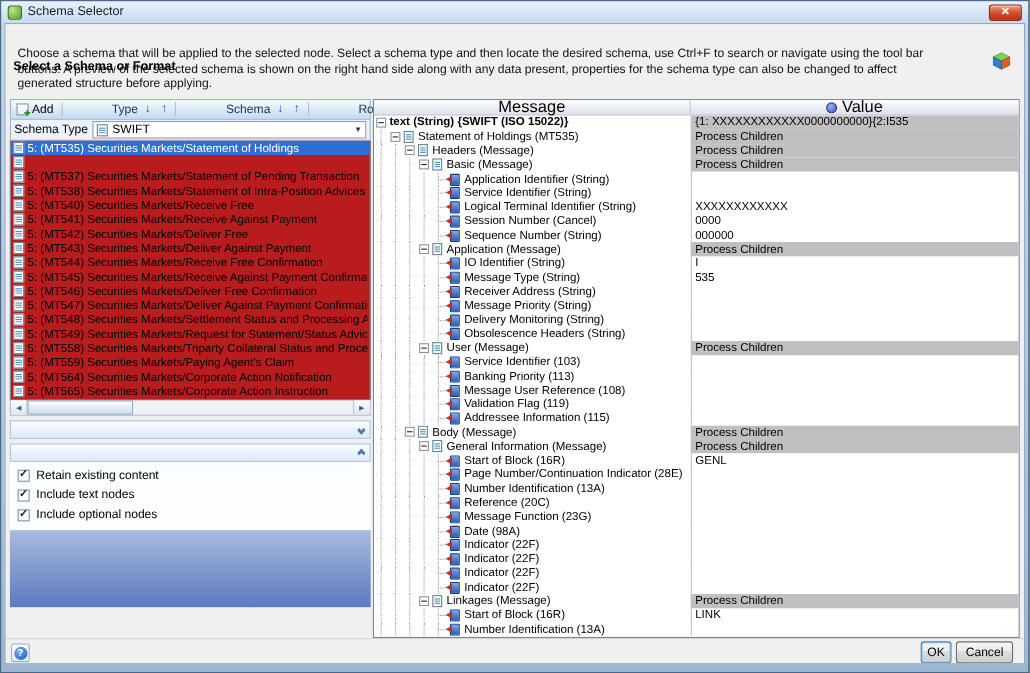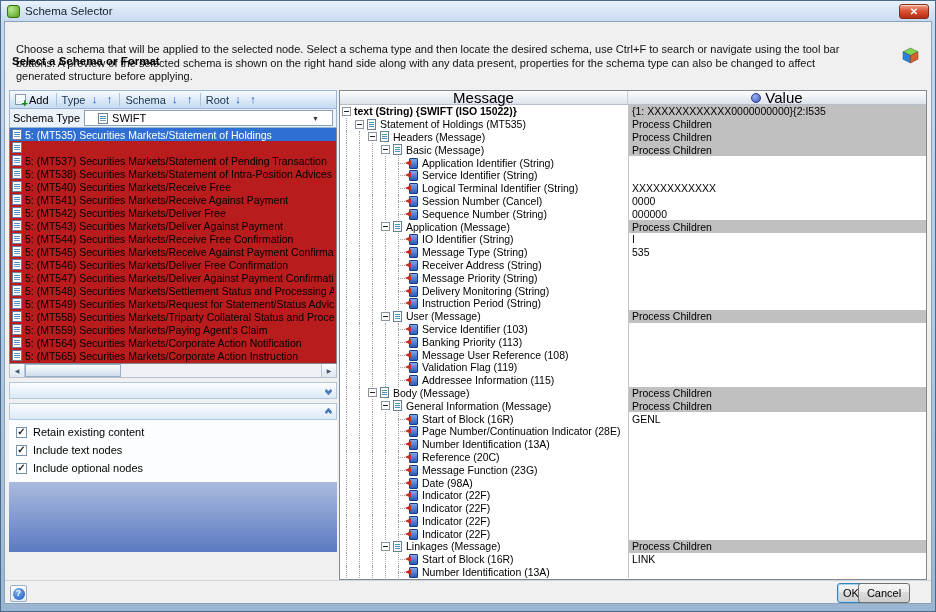--- a/index.html
+++ b/index.html
@@ -35,29 +35,29 @@
   .lp-toolbar { height: 19px; flex: none; border: 1px solid #98b6d8;
     background: linear-gradient(#f7fbff, #d8e7f6 60%, #c5dbf0);
     display: flex; align-items: center; padding: 0 3px; gap: 2px; font-size: 11px; }
   .add-btn { display: flex; align-items: center; gap: 3px; padding: 0 2px; cursor: default; }
   .add-icon { position: relative; width: 11px; height: 11px; background: linear-gradient(#fff, #e8eef6);
     border: 1px solid #8899aa; flex: none; }
   .add-icon::after { content: "+"; position: absolute; right: -3px; bottom: -5px;
     color: #0d8a0d; font-weight: bold; font-size: 11px; line-height: 1; }
   .tb-group { display: flex; align-items: center; gap: 1px; }
   .tb-sep { width: 1px; height: 13px; background: #a8c2dc; margin: 0 3px; }
-  .tb-lbl { color: #17334f; padding: 0 1px; }
+  .tb-lbl { color: #17334f; padding: 0 1px; margin-left: 40px; }
   .tb-btn { width: 14px; height: 16px; display: flex; align-items: center; justify-content: center; cursor: default; }
   .sort-arrow { color: #1556c8; font-weight: bold; font-size: 11px; line-height: 1; }
 
   .lp-schema-type { height: 19px; flex: none; border: 1px solid #98b6d8; border-top: none;
     background: #ecf2fa; display: flex; align-items: center; gap: 4px; padding: 0 3px; font-size: 11px; }
   .st-label { color: #000; white-space: nowrap; }
   .combo { flex: 1; height: 16px; background: #fff; border: 1px solid #8aa0b8;
-    display: flex; align-items: center; gap: 4px; padding: 0 13px; cursor: default; }
+    display: flex; align-items: center; gap: 4px; padding: 0 3px; cursor: default; }
   .combo-arrow { margin-left: auto; font-size: 7px; color: #333; }
 
   .lp-list { height: 236px; flex: none; background: #b91c1c; border: 1px solid #828790; border-top: none; overflow: hidden; }
   .list-item { height: 13px; display: flex; align-items: center; gap: 3px; padding: 0 2px;
     font-size: 10.5px; white-space: nowrap; overflow: hidden; cursor: default; color: #000; }
   .list-item.selected { background: #2f6fd3; color: #fff; }
   .doc-icon { width: 10px; height: 11px; flex: none; background: #fff; border: 1px solid #6a7f96; position: relative; }
   .doc-icon::before { content: ""; position: absolute; left: 1px; top: 2px; width: 6px; height: 1px;
     background: #4a90c0; box-shadow: 0 2px 0 #4a90c0, 0 4px 0 #79b; }
   .list-txt { overflow: hidden; white-space: nowrap; }
@@ -133,21 +133,21 @@
   .help-btn { position: absolute; left: 5px; top: 4px; width: 17px; height: 17px; border: 1px solid #9ab0c4;
     border-radius: 2px; background: linear-gradient(#fff, #e2eaf2); display: flex; align-items: center;
     justify-content: center; cursor: default; }
   .help-circle { width: 12px; height: 12px; border-radius: 50%;
     background: radial-gradient(circle at 35% 30%, #7ab0f0, #1a55c0); color: #fff; font-size: 9px;
     font-weight: bold; display: flex; align-items: center; justify-content: center; line-height: 1; }
   .btn { position: absolute; top: 2px; height: 20px; font-size: 11px; color: #000;
     border: 1px solid #707070; border-radius: 3px; display: flex; align-items: center; justify-content: center;
     background: linear-gradient(#f5f5f5, #ececec 45%, #dcdcdc 46%, #cfcfcf); cursor: default; }
   .btn-ok { right: 66px; width: 28px; border-color: #3c7fb1; box-shadow: inset 0 0 0 1px #a9d1f0; }
-  .btn-cancel { right: 21px; width: 52px; }
+  .btn-cancel { right: 10px; width: 52px; }
 </style>
 </head>
 <body>
 
 <div class="window">
 
   <div class="titlebar">
     <span class="app-icon"></span>
     <span class="title-text">Schema Selector</span>
     <span class="close-btn">✕</span>
@@ -520,21 +520,21 @@
             <div class="tval"></div>
           </div>
           <div class="trow">
             <div class="tmsg">
               <span class="vline"></span>
               <span class="vline"></span>
               <span class="vline"></span>
               <span class="vline"></span>
               <span class="hstub"></span>
               <span class="field-icon"></span>
-              <span class="tlabel">Instruction Period (String)</span>
+              <span class="tlabel">Obsolescence Headers (String)</span>
             </div>
             <div class="tval"></div>
           </div>
           <div class="trow">
             <div class="tmsg">
               <span class="vline"></span>
               <span class="vline"></span>
               <span class="vline"></span>
               <span class="excell">
                 <span class="exbox"></span>

